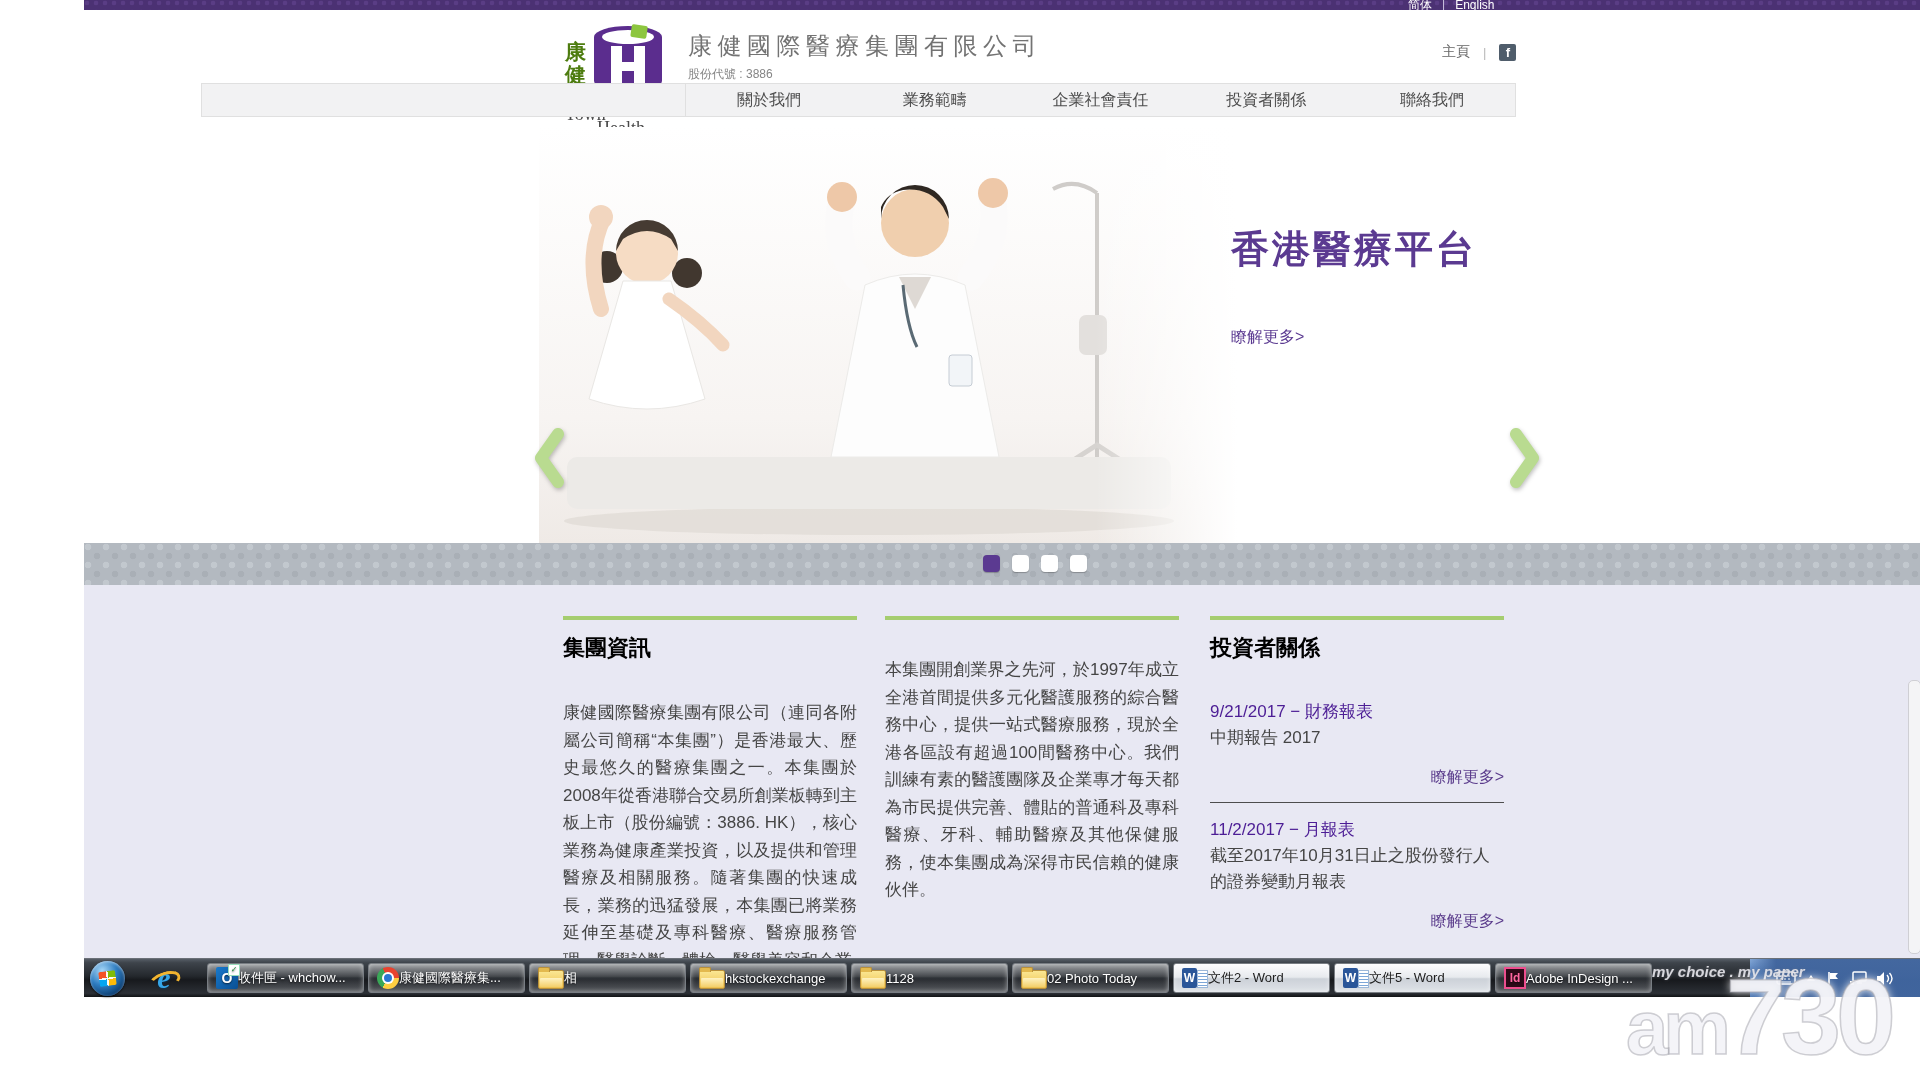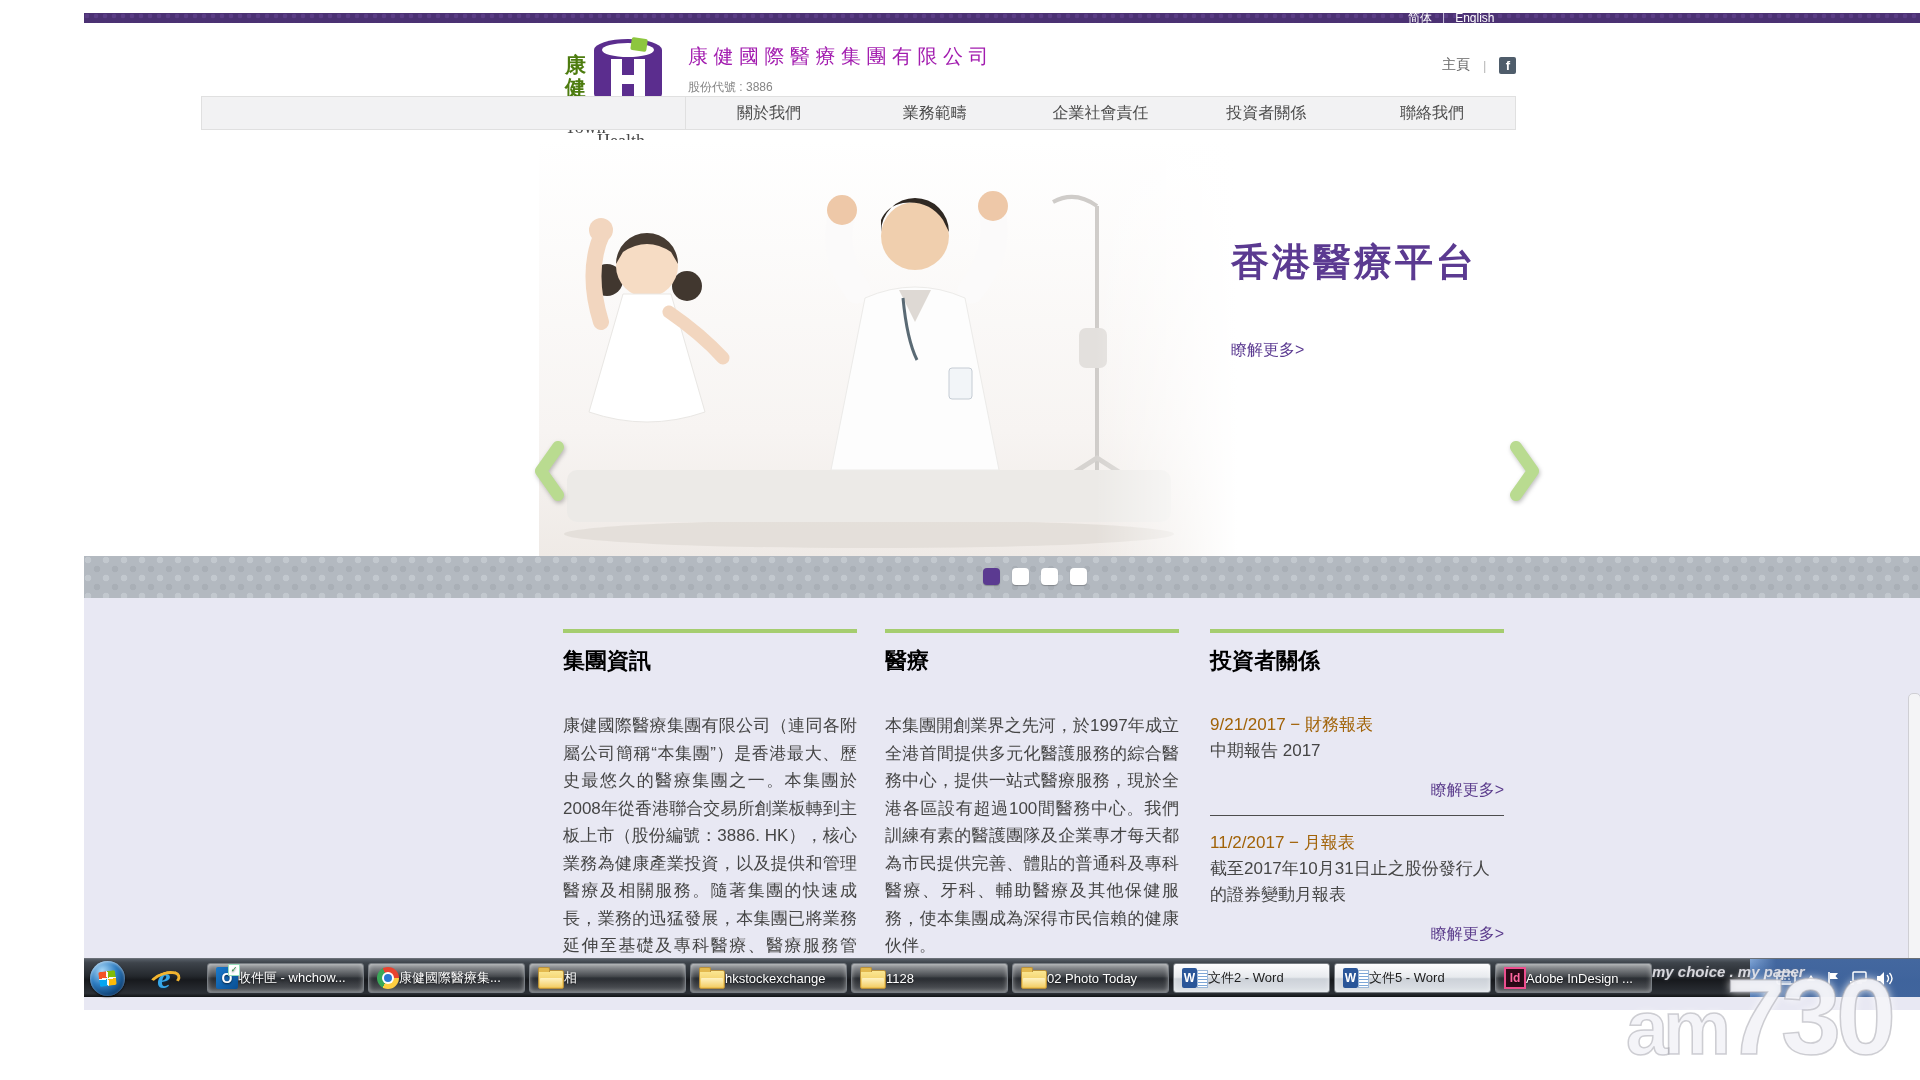--- a/index.html
+++ b/index.html
@@ -1,38 +1,38 @@
 <!DOCTYPE html>
 <html><head>
 <meta charset="utf-8">
 <style>
   html,body{margin:0;padding:0;background:#fff;}
   #canvas{position:relative;width:1920px;height:1080px;background:#fff;overflow:hidden;
           font-family:"Liberation Sans","DejaVu Sans",sans-serif;}
   
-  #site{position:absolute;left:84px;top:13px;width:1836px;height:997px;}
+  #site{position:absolute;left:84px;top:0;width:1836px;height:997px;}
 
   
   .topbar{position:absolute;left:0;top:0;width:1836px;height:10px;background-color:#4b3173;
           background-image:radial-gradient(circle at 3px 3px,#5a3d85 2px,transparent 2.6px);
           background-size:9px 9px;overflow:hidden;}
   .topbar-links{position:absolute;left:1324px;top:-3px;color:#fff;font-size:12px;white-space:nowrap;}
   .topbar-links .sep{margin:0 10px;color:#cfc6e2;}
 
   
   .header{position:absolute;left:0;top:10px;width:1836px;height:117px;background:#fff;}
   .logo{position:absolute;left:481px;top:14px;width:140px;height:106px;}
   .logo-cn{position:absolute;left:0;top:16px;width:24px;font-size:21px;line-height:1.1;font-weight:bold;
            color:#4d7c0f;word-break:break-all;}
   .logo-barrel{position:absolute;left:26px;top:0;}
   .logo-en1{position:absolute;left:0;top:80px;font-family:"Liberation Serif","DejaVu Serif",serif;
             font-size:18px;color:#4a4a4a;}
   .logo-en2{position:absolute;left:32px;top:94px;font-family:"Liberation Serif","DejaVu Serif",serif;
             font-size:18px;color:#4a4a4a;}
-  .company-title{position:absolute;left:604px;top:20px;font-size:20px;letter-spacing:5.5px;color:#a21caf;white-space:nowrap;}
+  .company-title{position:absolute;left:604px;top:20px;font-size:24px;letter-spacing:5.5px;color:#737373;white-space:nowrap;}
   .stock-code{position:absolute;left:604px;top:56px;font-size:12px;color:#858585;}
   .header-right{position:absolute;left:1358px;top:33px;display:flex;align-items:center;gap:13px;}
   .home-link{font-size:14px;color:#666;cursor:pointer;}
   .hdr-sep{color:#b9b9b9;font-size:13px;}
   .fb-icon{width:17px;height:17px;background:#4f5d6b;border-radius:2px;color:#fff;font-weight:bold;
            font-size:13px;line-height:17px;text-align:center;cursor:pointer;}
 
   
   .navbar{position:absolute;left:601px;top:83px;width:831px;height:34px;background:#f2f2f3;
           border:1px solid #e0e0e0;box-sizing:border-box;display:flex;text-align:right;}
@@ -57,21 +57,21 @@
   .dot{width:17px;height:17px;border-radius:4px;background:#fff;box-shadow:0 1px 1px rgba(0,0,0,.25);cursor:pointer;}
   .dot.active{background:#5b3a91;}
 
   
   .content{position:absolute;left:0;top:585px;width:1836px;height:412px;background:#e8e8f3;overflow:hidden;}
   .col{position:absolute;top:31px;width:294px;}
   .col.c1{left:479px;} .col.c2{left:801px;} .col.c3{left:1126px;}
   .greenline{height:4px;background:#a5cd6f;}
   .col h2{margin:13px 0 0;font-size:22px;line-height:30px;color:#000000;font-weight:bold;}
   .col p{margin:36px 0 0;font-size:17px;line-height:27.5px;color:#454545;text-align:justify;}
-  .ir-head{margin-top:36px;font-size:17px;line-height:26px;color:#a16207;cursor:pointer;}
+  .ir-head{margin-top:36px;font-size:17px;line-height:26px;color:#4c1d95;cursor:pointer;}
   .ir-desc{font-size:17px;line-height:26px;color:#454545;margin-top:0;}
   .ir-more{margin-top:16px;text-align:right;font-size:16px;color:#5b3c8c;cursor:pointer;}
   .ir-divider{border:none;border-top:1px solid #4d4d4d;margin:14px 0 0;}
   .ir-item2 .ir-head{margin-top:14px;}
   .scroll-thumb{position:absolute;left:1824px;top:95px;width:11px;height:272px;background:#f4f4f6;
                 border:1px solid #cfcfd4;border-radius:5px;cursor:pointer;}
 
   
   .taskbar{position:absolute;left:84px;top:958px;width:1836px;height:39px;z-index:40;
            background:linear-gradient(180deg,#565d66 0%,#3e444b 10%,#24282d 45%,#17191d 55%,#2c3036 90%,#101214 100%);
@@ -253,21 +253,20 @@
     </div>
 
     <div class="content">
       <div class="col c1">
         <div class="greenline"></div>
         <h2>集團資訊</h2>
         <p>康健國際醫療集團有限公司（連同各附屬公司簡稱“本集團”）是香港最大、歷史最悠久的醫療集團之一。本集團於2008年從香港聯合交易所創業板轉到主板上市（股份編號：3886. HK），核心業務為健康產業投資，以及提供和管理醫療及相關服務。隨著集團的快速成長，業務的迅猛發展，本集團已將業務延伸至基礎及專科醫療、醫療服務管理、醫學診斷、體檢、醫學美容和企業</p>
       </div>
       <div class="col c2">
         <div class="greenline"></div>
-        <h2>醫療</h2>
         <p>本集團開創業界之先河，於1997年成立全港首間提供多元化醫護服務的綜合醫務中心，提供一站式醫療服務，現於全港各區設有超過100間醫務中心。我們訓練有素的醫護團隊及企業專才每天都為市民提供完善、體貼的普通科及專科醫療、牙科、輔助醫療及其他保健服務，使本集團成為深得市民信賴的健康伙伴。</p>
       </div>
       <div class="col c3">
         <div class="greenline"></div>
         <h2>投資者關係</h2>
         <div class="ir-item">
           <div class="ir-head">9/21/2017 − 財務報表</div>
           <div class="ir-desc">中期報告  2017</div>
           <div class="ir-more">瞭解更多&gt;</div>
         </div>

